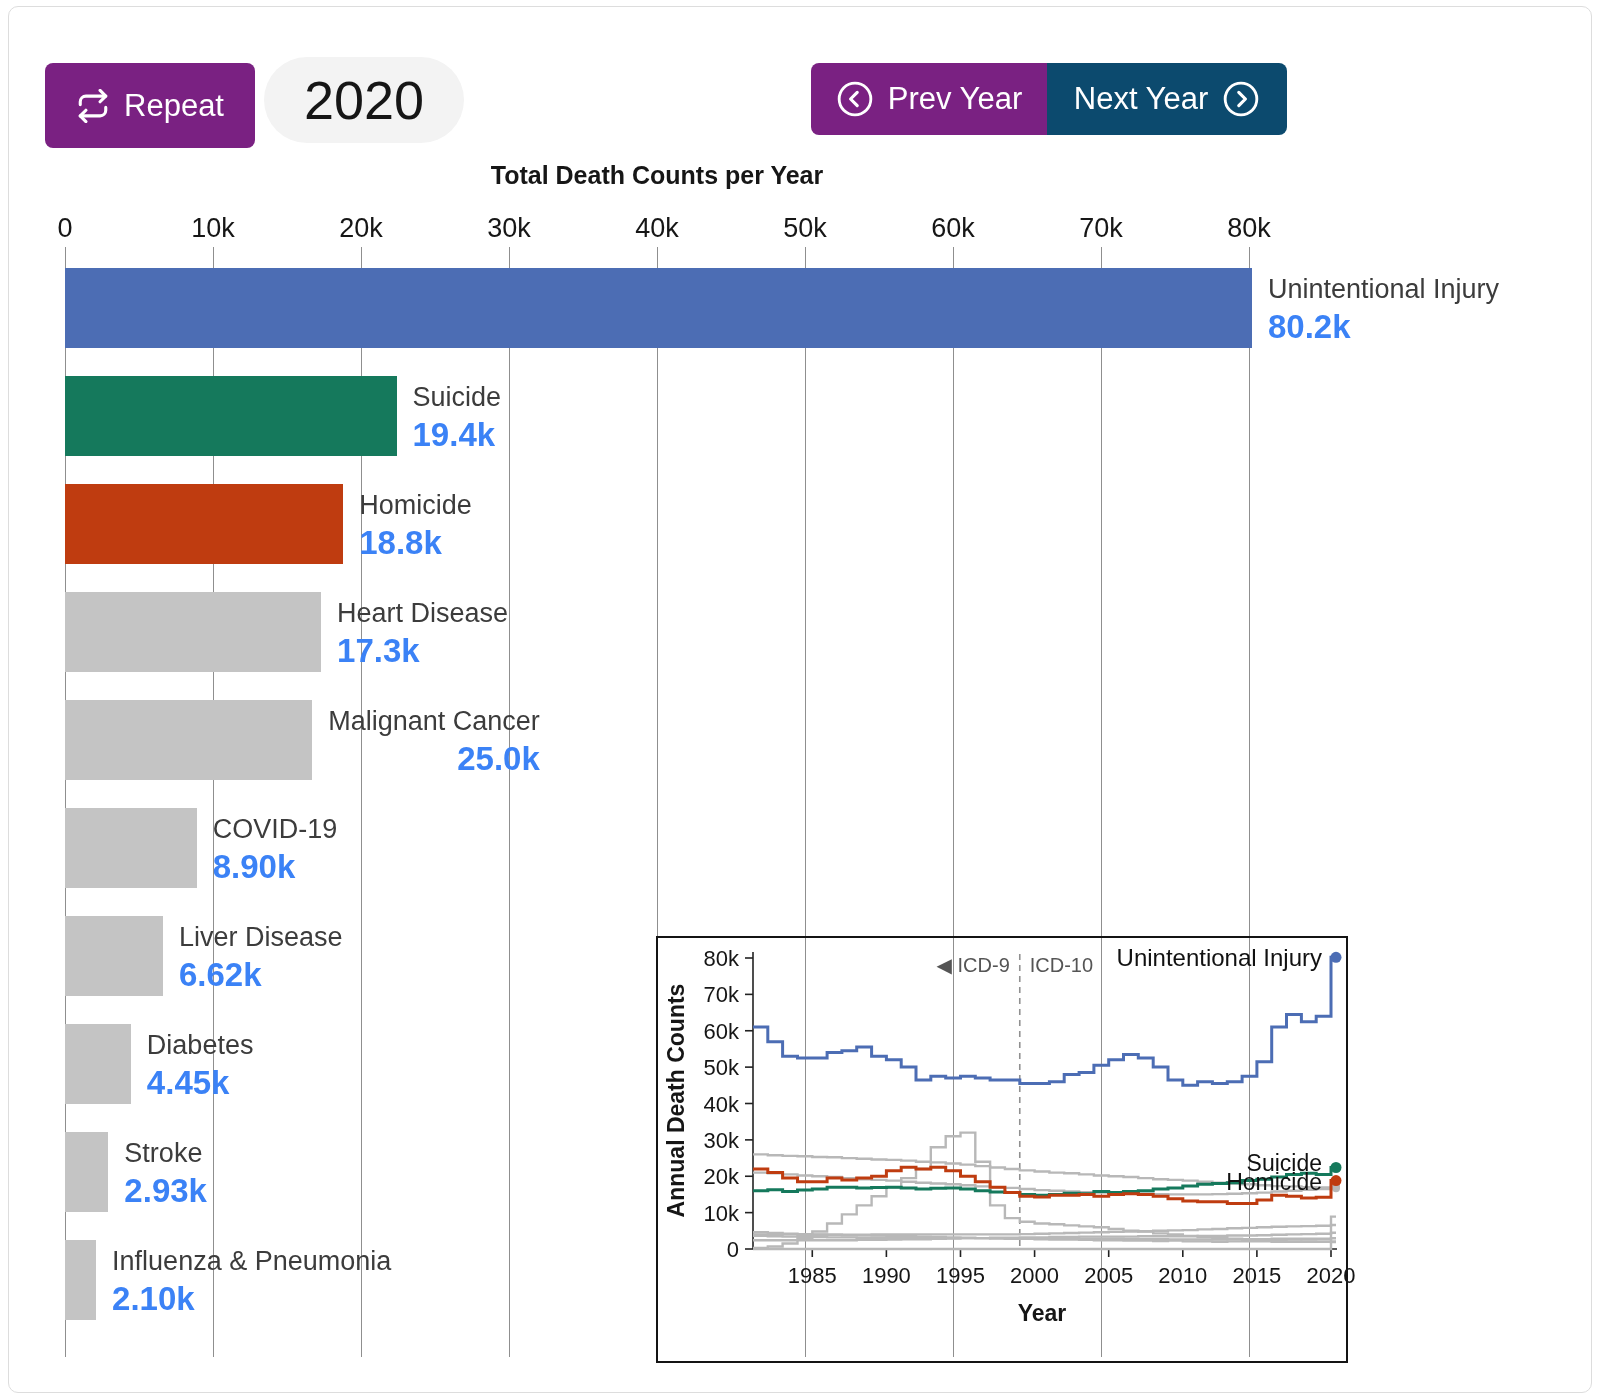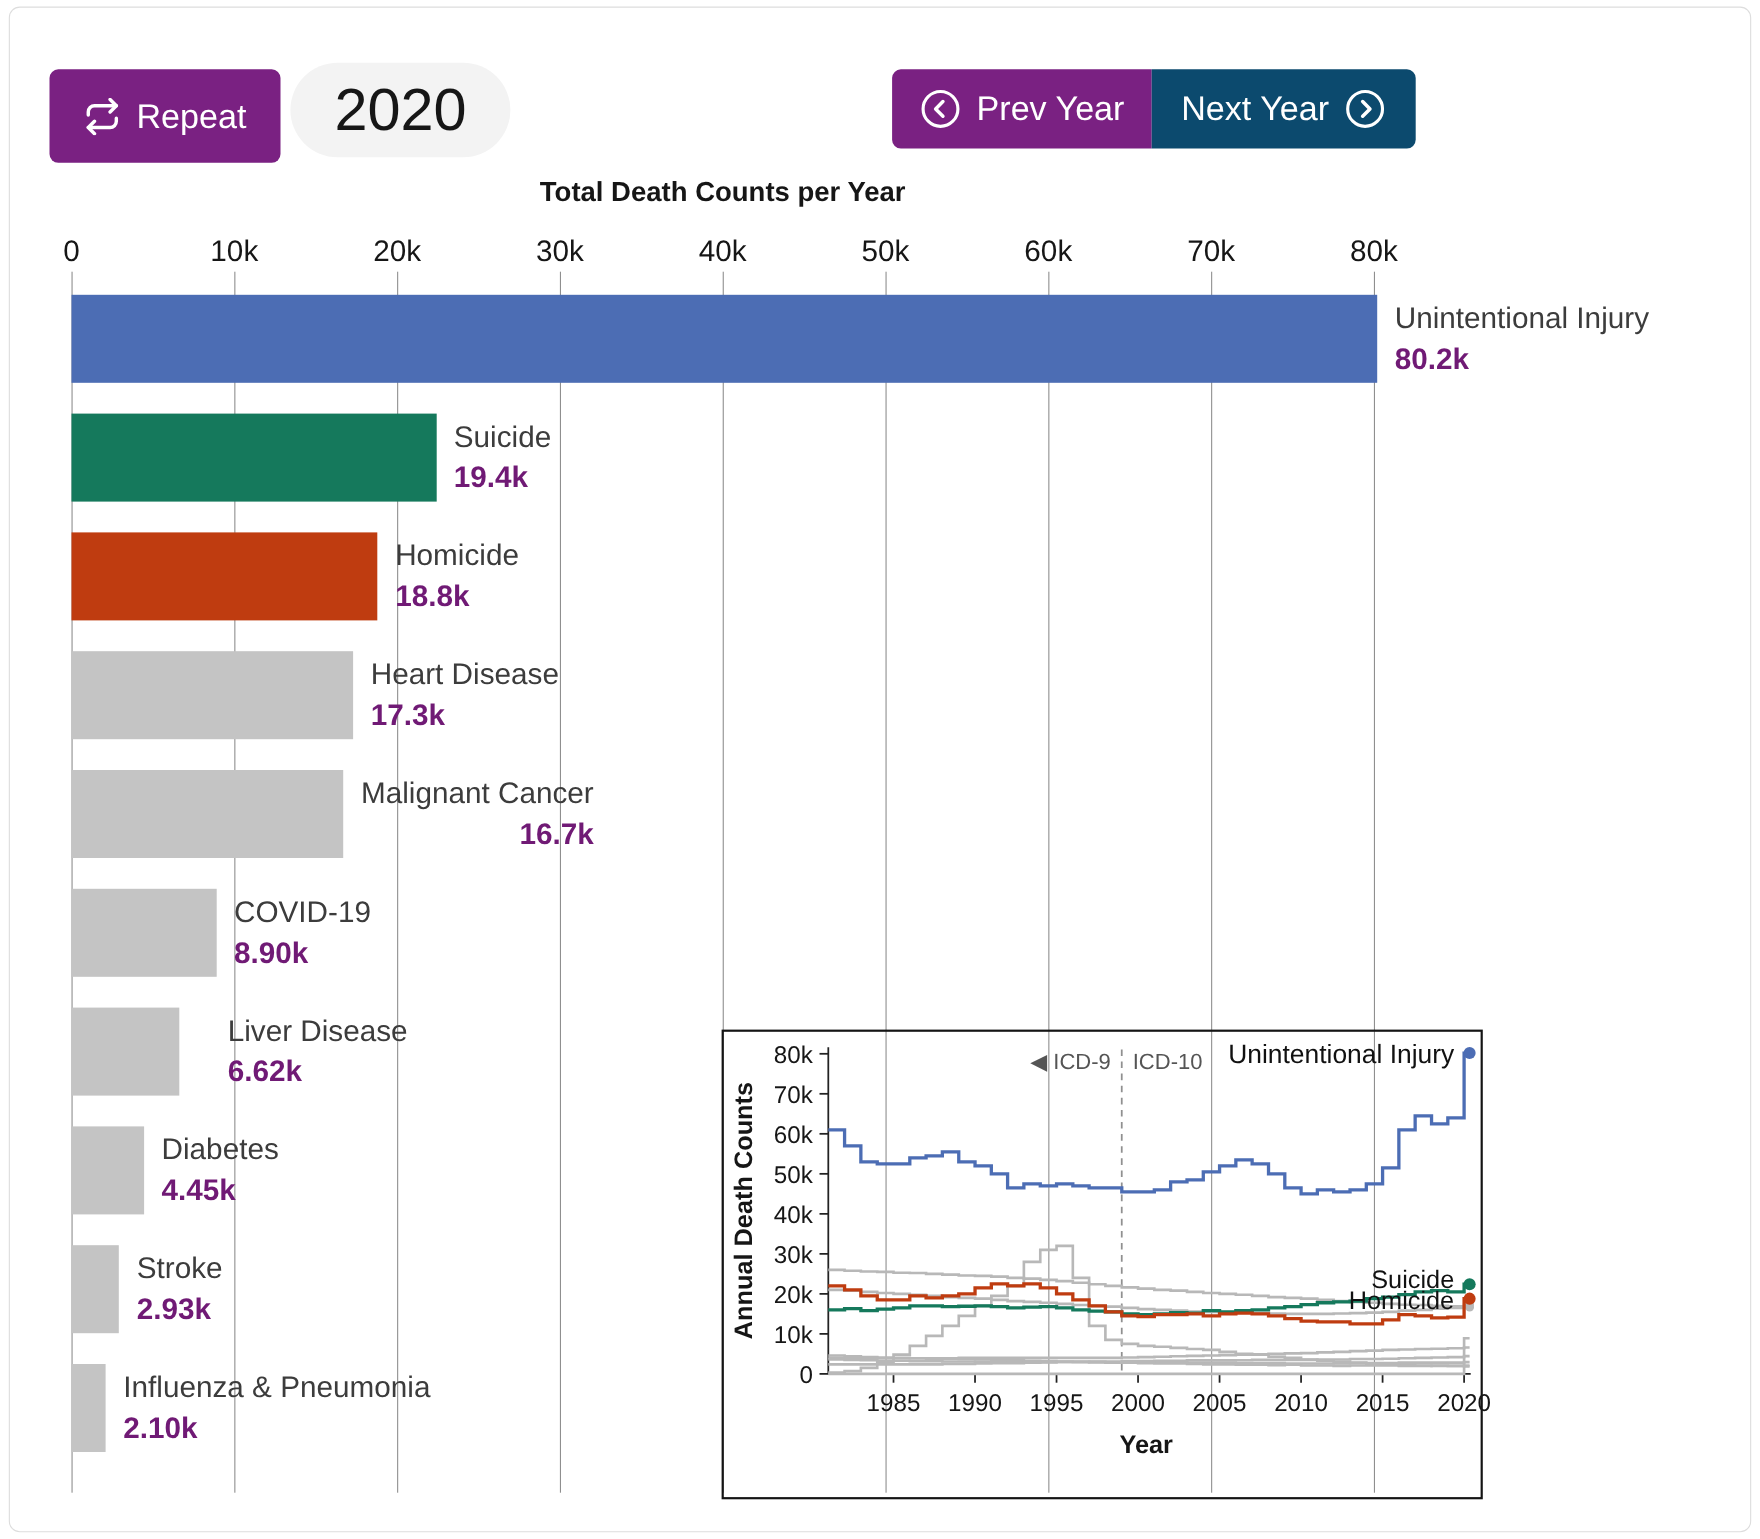--- a/index.html
+++ b/index.html
@@ -18,21 +18,21 @@
   #nextBtn{position:relative;width:240px;height:72px;border-radius:0 8px 8px 0}
   .chart-title{position:absolute;left:56px;top:154px;width:1184px;text-align:center;
     font-size:25px;font-weight:700;color:#161616}
   #barchart{position:absolute;left:0;top:0;width:1584px;height:1387px}
   .gridline{position:absolute;top:240px;height:1110px;width:1px;background:#8f8f8f}
   .ticklabel{position:absolute;top:206px;width:120px;text-align:center;
     font-size:27px;color:#161616}
   .hbar{position:absolute}
   .bar-label{position:absolute;white-space:nowrap}
   .bar-name{font-size:27px;color:#3c3c3c;line-height:37px}
-  .bar-value{font-size:27px;font-weight:700;color:#701a75;line-height:37px}
+  .bar-value{font-size:33px;font-weight:700;color:#3b82f6;line-height:37px}
   #inset{position:absolute;left:647px;top:929px;width:692px;height:427px;
     border:2px solid #141414;background:transparent;overflow:visible}
   #insetSvg{overflow:visible;display:block}
   #insetSvg text{font-family:"Liberation Sans","DejaVu Sans",sans-serif}
   .tk{font-size:22px;fill:#161616}
   .ax{font-size:23px;font-weight:700;fill:#161616}
   .icd{font-size:20px;fill:#555}
   .endlab{font-size:23px;fill:#111}
   .endlab.big{font-size:24px}
   svg.icon{flex:0 0 auto}
@@ -110,29 +110,29 @@
         <div class="bar-value">18.8k</div>
       </div>
       <div class="hbar" style="top: 585px; left: 56px; width: 256.04px; height: 80px; background: rgb(196, 196, 196);"></div>
       <div class="bar-label" style="top: 588px; left: 328.04px;">
         <div class="bar-name">Heart Disease</div>
         <div class="bar-value">17.3k</div>
       </div>
       <div class="hbar" style="top: 693px; left: 56px; width: 247.16px; height: 80px; background: rgb(196, 196, 196);"></div>
       <div class="bar-label" style="top: 696px; left: 319.16px; text-align: right;">
         <div class="bar-name">Malignant Cancer</div>
-        <div class="bar-value">16.7k</div>
+        <div class="bar-value">25.0k</div>
       </div>
       <div class="hbar" style="top: 801px; left: 56px; width: 131.72px; height: 80px; background: rgb(196, 196, 196);"></div>
       <div class="bar-label" style="top: 804px; left: 203.72px;">
         <div class="bar-name">COVID-19</div>
         <div class="bar-value">8.90k</div>
       </div>
       <div class="hbar" style="top: 909px; left: 56px; width: 97.976px; height: 80px; background: rgb(196, 196, 196);"></div>
-      <div class="bar-label" style="top: 912px; left: 169.976px; margin-left: 28px;">
+      <div class="bar-label" style="top: 912px; left: 169.976px;">
         <div class="bar-name">Liver Disease</div>
         <div class="bar-value">6.62k</div>
       </div>
       <div class="hbar" style="top: 1017px; left: 56px; width: 65.86px; height: 80px; background: rgb(196, 196, 196);"></div>
       <div class="bar-label" style="top: 1020px; left: 137.86px;">
         <div class="bar-name">Diabetes</div>
         <div class="bar-value">4.45k</div>
       </div>
       <div class="hbar" style="top: 1125px; left: 56px; width: 43.364px; height: 80px; background: rgb(196, 196, 196);"></div>
       <div class="bar-label" style="top: 1128px; left: 115.364px;">

